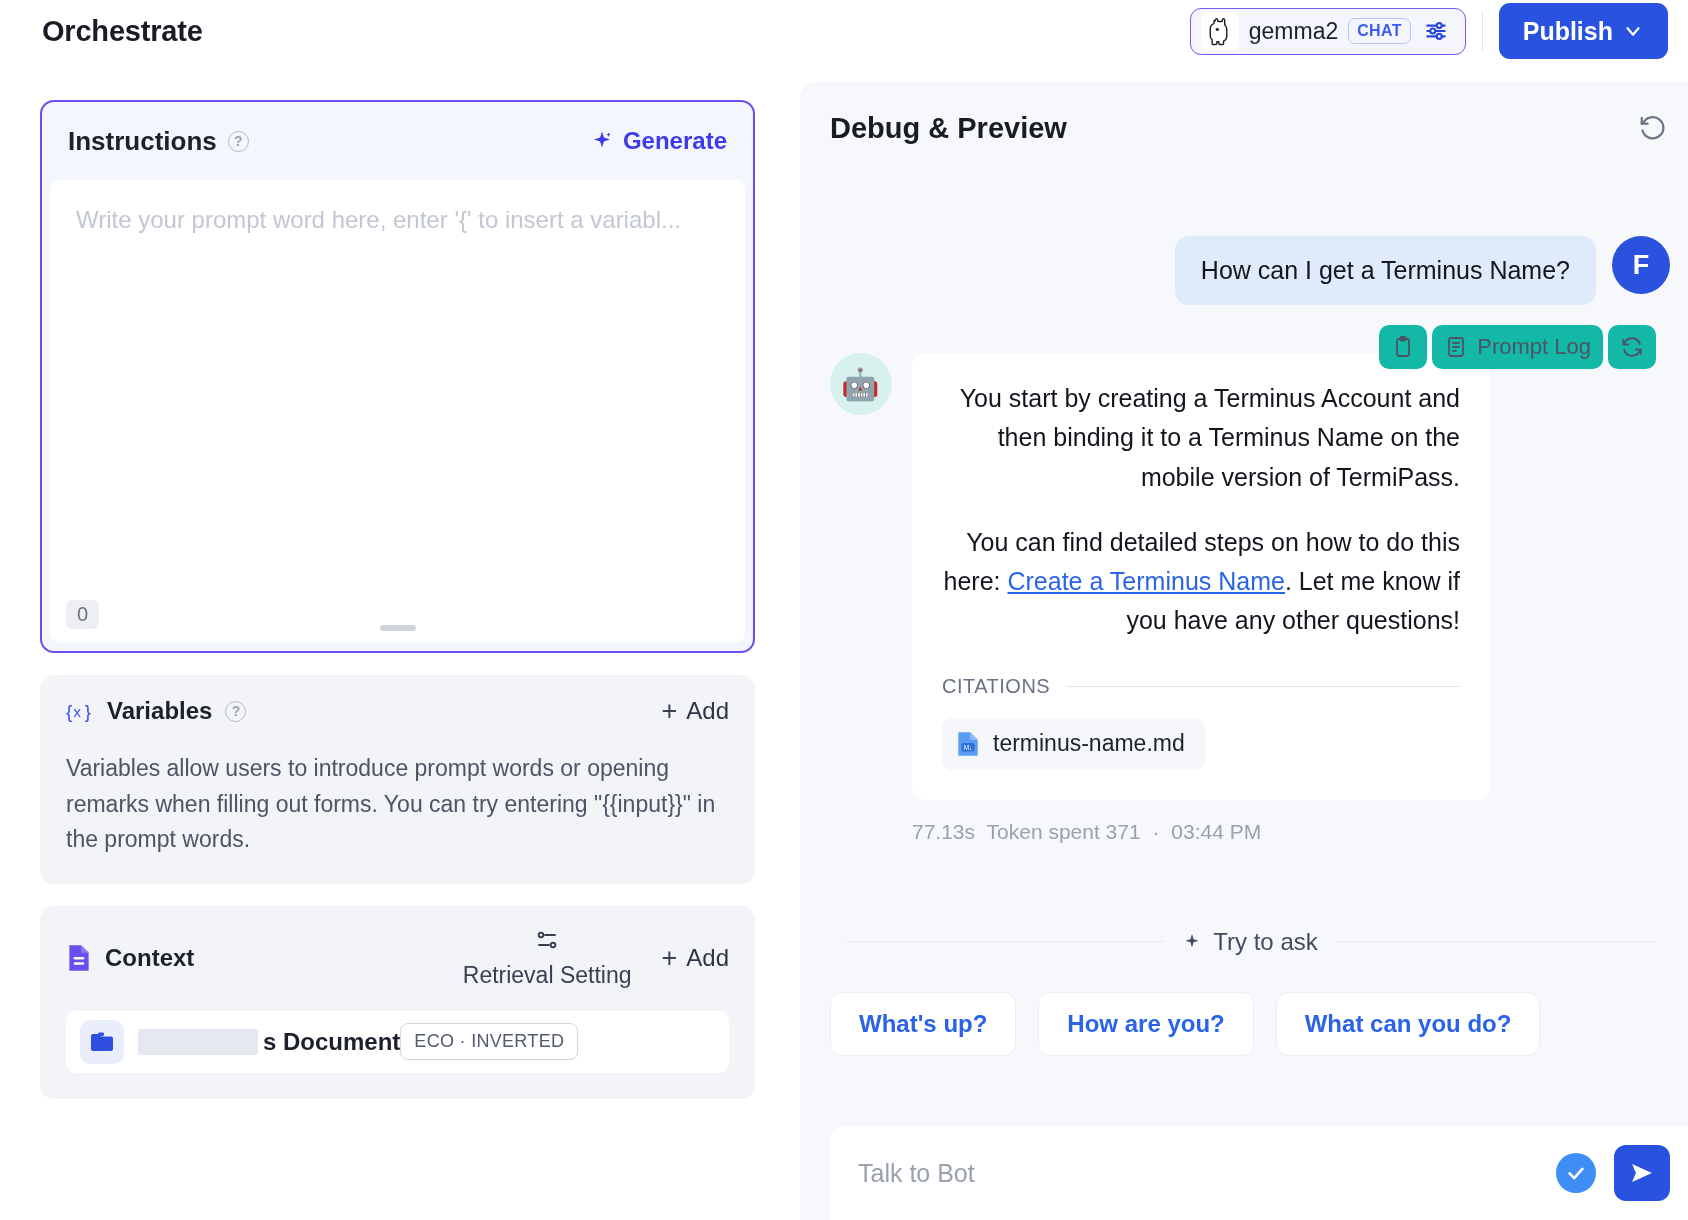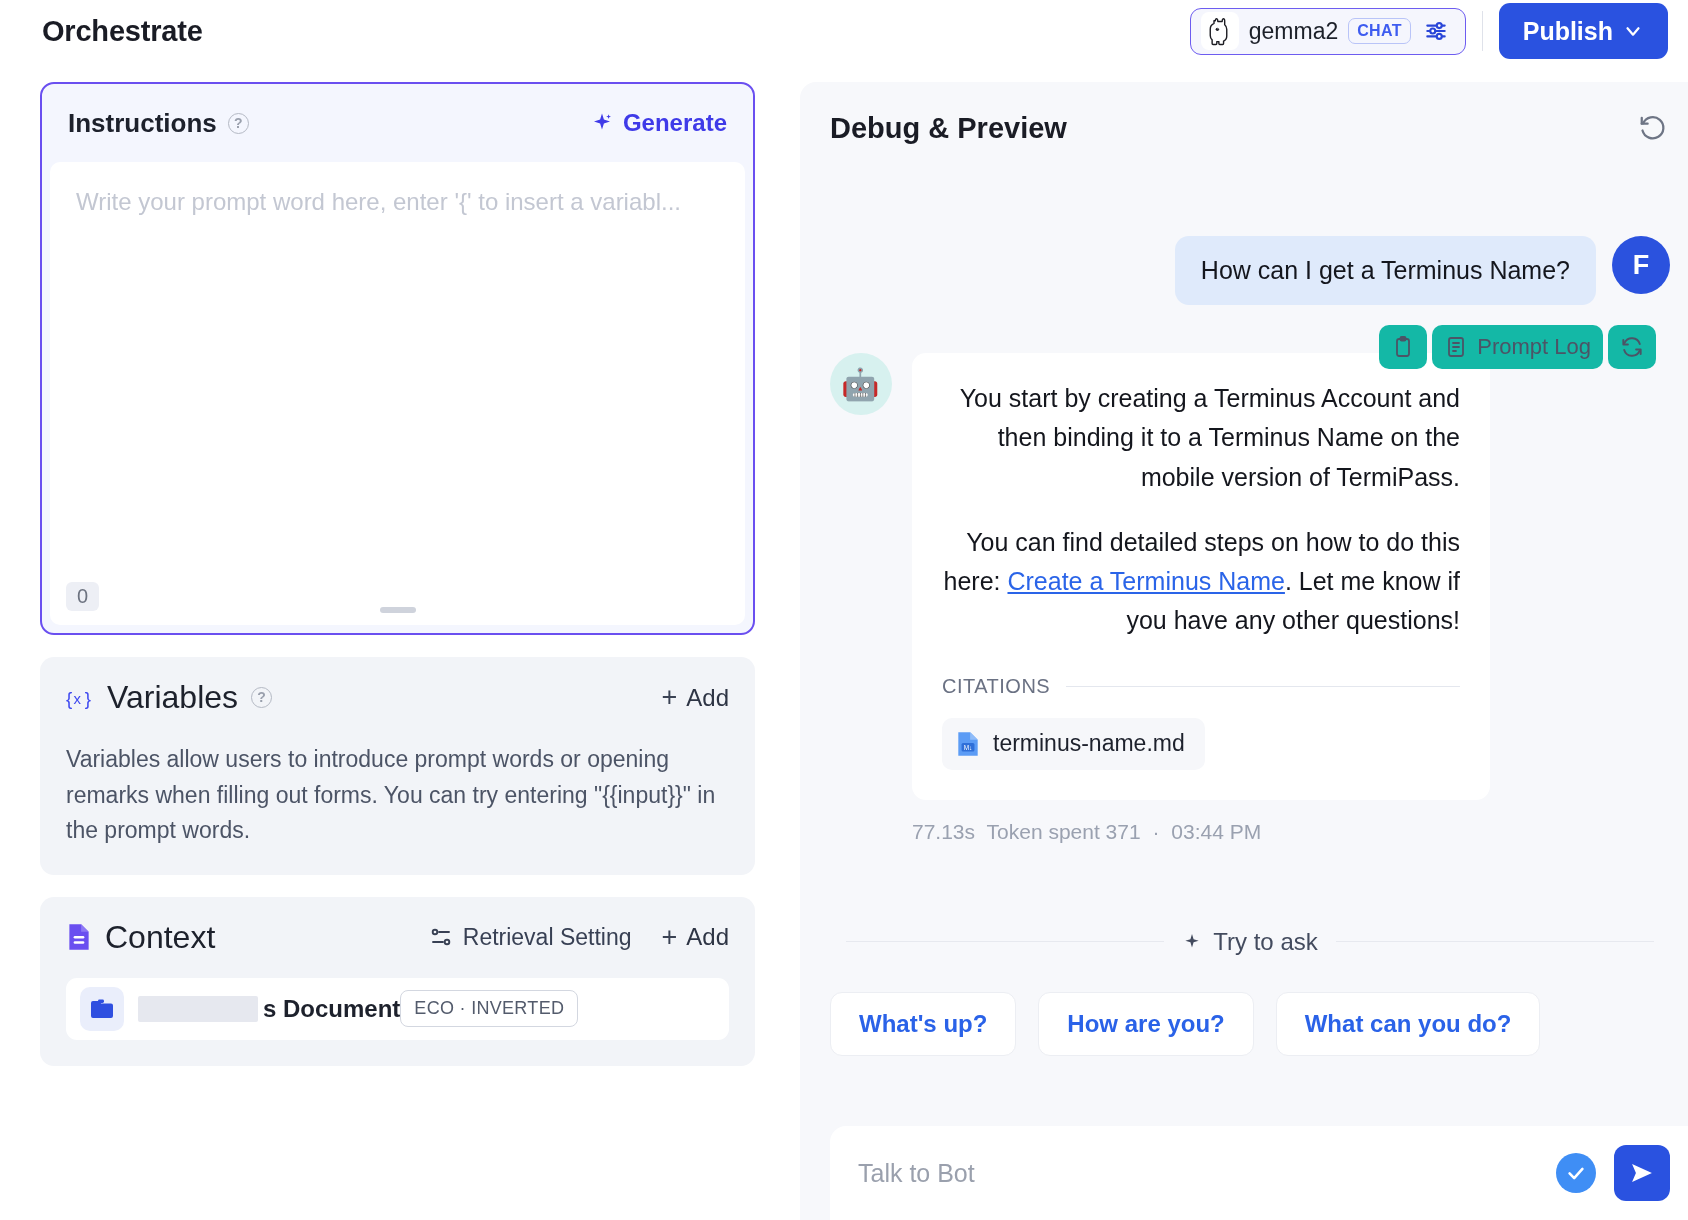--- a/index.html
+++ b/index.html
@@ -41,21 +41,21 @@
 
   .publish-btn {
     display: flex; align-items: center; gap: 9px;
     height: 56px; padding: 0 24px;
     background: #2a52e0; color: #fff;
     border-radius: 11px; font-size: 25px; font-weight: bold;
   }
 
   
   .left-col {
-    position: absolute; top: 82px; left: 40px; width: 715px;
+    position: absolute; top: 100px; left: 40px; width: 715px;
   }
   .instructions-card {
     border: 2px solid #6a4ff0; border-radius: 14px;
     background: #f4f6fe; overflow: hidden; height: 553px;
     position: relative;
   }
   .instructions-head {
     height: 78px; display: flex; align-items: center; justify-content: space-between;
     padding: 0 26px;
   }
@@ -81,23 +81,23 @@
   .resize-handle {
     position: absolute; left: 50%; transform: translateX(-50%); bottom: 12px;
     width: 36px; height: 6px; border-radius: 3px; background: #cfd3dc;
   }
 
   .panel {
     margin-top: 22px; background: #f2f4f8; border-radius: 14px; padding: 22px 26px 26px;
   }
   .panel-head { display: flex; align-items: center; justify-content: space-between; }
   .panel-head-left { display: flex; align-items: center; gap: 13px; }
-  .panel-title { font-size: 32px; font-weight: normal; color: #1d212c; text-align: right; }
+  .panel-title { font-size: 24px; font-weight: bold; color: #1d212c; text-align: right; }
   .panel-head-right { display: flex; align-items: center; gap: 30px; }
-  .retrieval-btn { display: flex; align-items: center; gap: 10px; font-size: 23px; color: #384054; font-weight: 500; }
+  .retrieval-btn { display: flex; align-items: center; gap: 10px; font-size: 23px; color: #384054; font-weight: 500; flex-direction: column; }
   .add-btn { display: flex; align-items: center; gap: 9px; font-size: 24px; color: #2e3545; font-weight: 500; }
   .plus { font-size: 27px; line-height: 1; color: #3a4254; }
 
   .panel-desc { margin-top: 26px; font-size: 23px; line-height: 1.55; color: #4c5466; }
 
   .doc-row {
     margin-top: 22px; background: #fff; border-radius: 11px;
     height: 62px; display: flex; align-items: center; justify-content: flex-start;
     padding: 0 16px 0 14px;
   }

